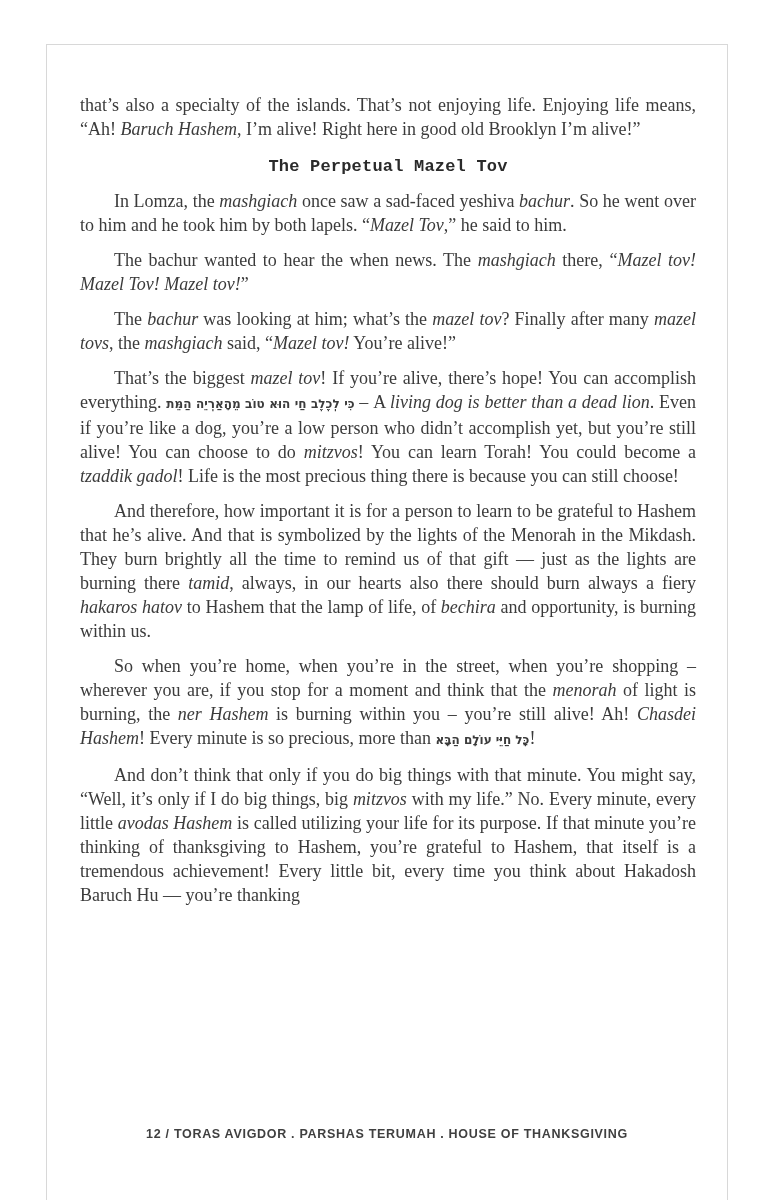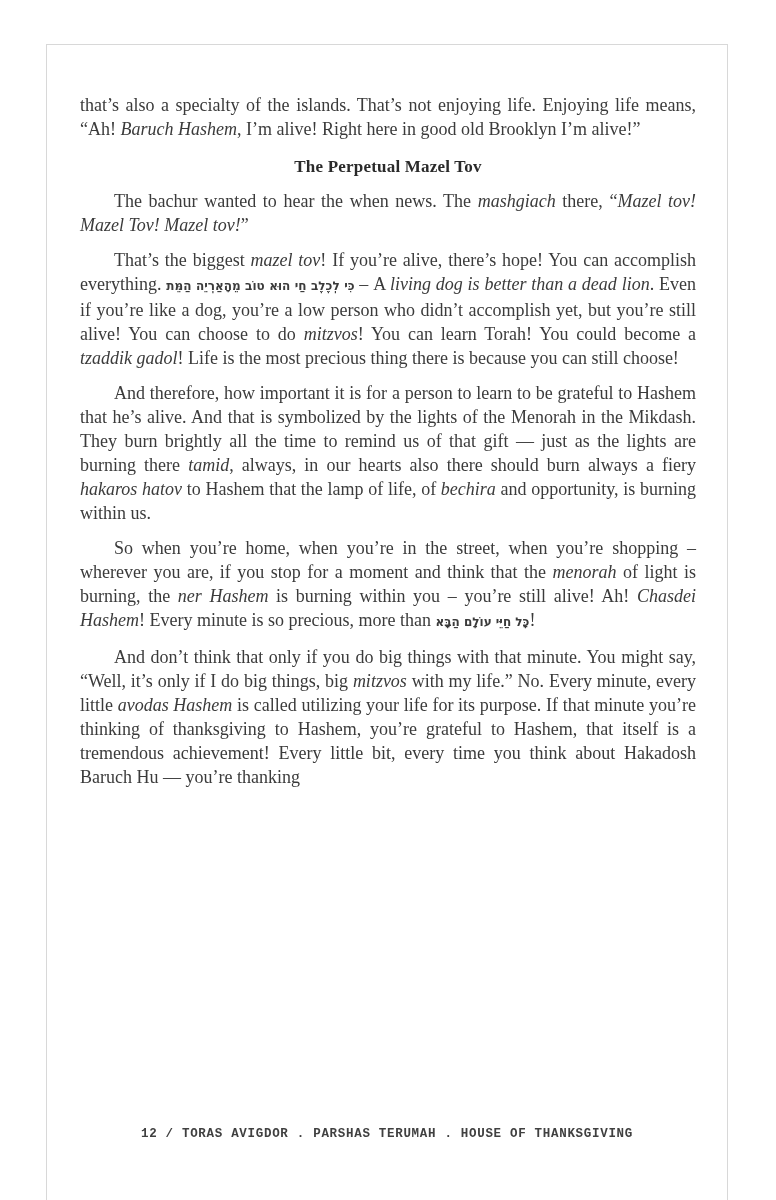--- a/index.html
+++ b/index.html
@@ -37,21 +37,21 @@
   .article-body p {
     margin: 0 0 11px 0;
   }
   .article-body p.indented {
     text-indent: 34px;
   }
   .article-body em {
     font-style: italic;
   }
   .section-heading {
-    font-family: Liberation Serif, serif;
+    font-family: Liberation Mono, monospace;
     font-weight: 700;
     font-size: 17px;
     line-height: 24px;
     color: var(--heading-text, #2a2a2a);
     text-align: center;
     margin: 14px 0 10px 0;
     letter-spacing: 0.2px;
   }
   .hebrew {
     font-family: "DejaVu Sans", sans-serif;
@@ -59,35 +59,37 @@
     font-size: 12px;
     unicode-bidi: isolate;
     direction: rtl;
   }
   .page-footer {
     position: absolute;
     left: 46px;
     top: 1127px;
     width: 682px;
     text-align: center;
-    font-family: Liberation Mono, monospace;
+    font-family: Liberation Sans, sans-serif;
     font-weight: 700;
     font-size: 12.5px;
     letter-spacing: 0.7px;
     color: var(--footer-text, #404040);
   }
 </style>
 </head>
 <body style="--page-background: #ffffff; --border-color: #d8d8d8; --body-text: #3b3b3b; --heading-text: #2a2a2a; --footer-text: #404040;">
 
 <div class="page-frame">
   <div class="article-body">
       <p class="no-indent"><span>that’s also a specialty of the islands. That’s not enjoying life. Enjoying life means, “Ah! </span><em>Baruch Hashem</em><span>, I’m alive! Right here in good old Brooklyn I’m alive!”</span></p>
       <h2 class="section-heading">The Perpetual Mazel Tov</h2>
+      <p class="indented"><span>In Lomza, the </span><em>mashgiach</em><span> once saw a sad-faced yeshiva </span><em>bachur</em><span>. So he went over to him and he took him by both lapels. “</span><em>Mazel Tov</em><span>,” he said to him.</span></p>
       <p class="indented"><span>The bachur wanted to hear the when news. The </span><em>mashgiach</em><span> there, “</span><em>Mazel tov! Mazel Tov! Mazel tov!</em><span>”</span></p>
+      <p class="indented"><span>The </span><em>bachur</em><span> was looking at him; what’s the </span><em>mazel tov</em><span>? Finally after many </span><em>mazel tovs</em><span>, the </span><em>mashgiach</em><span> said, “</span><em>Mazel tov!</em><span> You’re alive!”</span></p>
       <p class="indented"><span>That’s the biggest </span><em>mazel tov</em><span>! If you’re alive, there’s hope! You can accomplish everything. </span><span class="hebrew" dir="rtl">כִּי לְכֶלֶב חַי הוּא טוֹב מֵהָאַרְיֵה הַמֵּת</span><span> – A </span><em>living dog is better than a dead lion</em><span>. Even if you’re like a dog, you’re a low person who didn’t accomplish yet, but you’re still alive! You can choose to do </span><em>mitzvos</em><span>! You can learn Torah! You could become a </span><em>tzaddik gadol</em><span>! Life is the most precious thing there is because you can still choose!</span></p>
       <p class="indented"><span>And therefore, how important it is for a person to learn to be grateful to Hashem that he’s alive. And that is symbolized by the lights of the Menorah in the Mikdash. They burn brightly all the time to remind us of that gift — just as the lights are burning there </span><em>tamid</em><span>, always, in our hearts also there should burn always a fiery </span><em>hakaros hatov</em><span> to Hashem that the lamp of life, of </span><em>bechira</em><span> and opportunity, is burning within us.</span></p>
       <p class="indented"><span>So when you’re home, when you’re in the street, when you’re shopping – wherever you are, if you stop for a moment and think that the </span><em>menorah</em><span> of light is burning, the </span><em>ner Hashem</em><span> is burning within you – you’re still alive! Ah! </span><em>Chasdei Hashem</em><span>! Every minute is so precious, more than </span><span class="hebrew" dir="rtl">כָּל חַיֵּי עוֹלָם הַבָּא</span><span>!</span></p>
       <p class="indented"><span>And don’t think that only if you do big things with that minute. You might say, “Well, it’s only if I do big things, big </span><em>mitzvos</em><span> with my life.” No. Every minute, every little </span><em>avodas Hashem</em><span> is called utilizing your life for its purpose. If that minute you’re thinking of thanksgiving to Hashem, you’re grateful to Hashem, that itself is a tremendous achievement! Every little bit, every time you think about Hakadosh Baruch Hu — you’re thanking</span></p>
     </div>
 </div>
 
 <div class="page-footer">12 / TORAS AVIGDOR . PARSHAS TERUMAH . HOUSE OF THANKSGIVING</div>
 
 </body></html>

